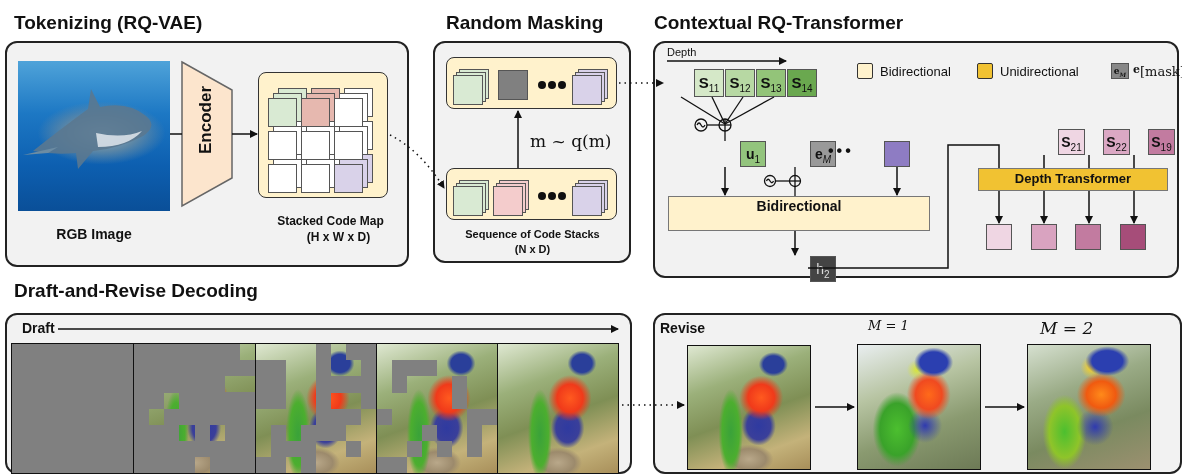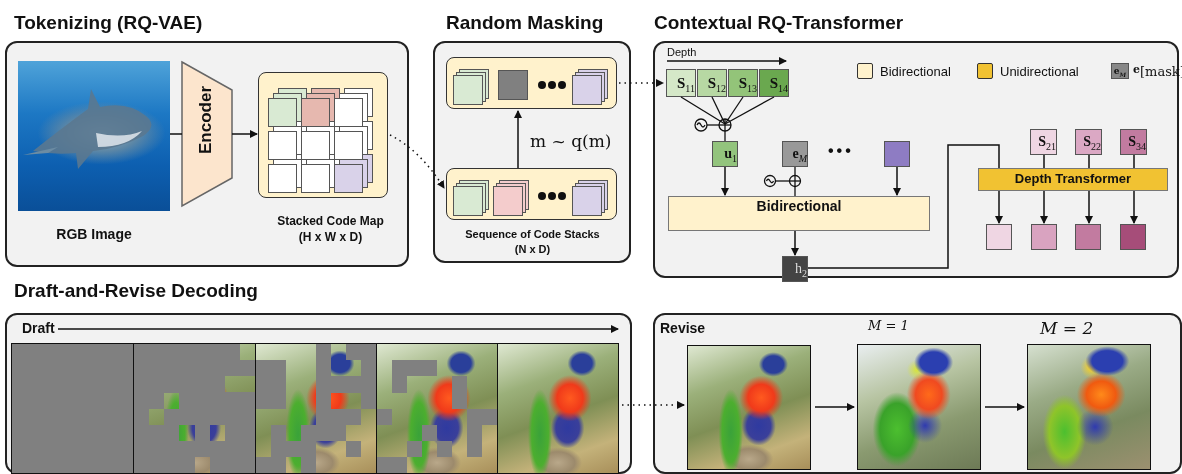--- a/index.html
+++ b/index.html
@@ -5,21 +5,21 @@
   html, body { margin: 0; padding: 0; background: #ffffff; }
   body { width: 1182px; height: 474px; position: relative; overflow: hidden;
          font-family: "Liberation Sans", sans-serif; color: #111; }
   .abs { position: absolute; }
   .section-title { position: absolute; font-weight: bold; font-size: 19px; color: #111; white-space: nowrap; }
   .panel { position: absolute; background: #f2f2f2; border: 2px solid #222; border-radius: 12px; box-sizing: border-box; }
   .lbl { position: absolute; font-weight: bold; font-size: 13px; text-align: center; white-space: nowrap; }
   .tile { position: absolute; border: 1.5px solid #555; box-sizing: border-box; }
   .math { font-family: "DejaVu Serif", serif; }
   .sbox { position: absolute; width: 30px; height: 28px; border: 1.5px solid #555; box-sizing: border-box;
-          font-family: Liberation Serif, serif; font-weight: bold; font-size: 15px; text-align: right; line-height: 26px; }
+          font-family: Liberation Sans, sans-serif; font-weight: bold; font-size: 15px; text-align: center; line-height: 26px; margin-left: 28px; }
   .sbox sub { font-weight: normal; font-size: 10px; }
   svg.overlay { position: absolute; left: 0; top: 0; pointer-events: none; }
   .img { position: absolute; box-sizing: border-box; border: 1.5px solid #111; overflow: hidden; }
 </style>
 </head>
 <body>
 
 <div class="section-title" style="left:14px; top:12px;">Tokenizing (RQ-VAE)</div>
 <div class="section-title" style="left:446px; top:12px;">Random Masking</div>
 <div class="section-title" style="left:654px; top:12px;">Contextual RQ-Transformer</div>
@@ -68,21 +68,21 @@
     <div class="tile" style="left: 301px; top: 98px; width: 29px; height: 29px; background: rgb(230, 184, 175);"></div>
     <div class="tile" style="left: 334px; top: 98px; width: 29px; height: 29px; background: rgb(255, 255, 255);"></div>
     <div class="tile" style="left: 268px; top: 131px; width: 29px; height: 29px; background: rgb(255, 255, 255);"></div>
     <div class="tile" style="left: 301px; top: 131px; width: 29px; height: 29px; background: rgb(255, 255, 255);"></div>
     <div class="tile" style="left: 334px; top: 131px; width: 29px; height: 29px; background: rgb(255, 255, 255);"></div>
     <div class="tile" style="left: 268px; top: 164px; width: 29px; height: 29px; background: rgb(255, 255, 255);"></div>
     <div class="tile" style="left: 301px; top: 164px; width: 29px; height: 29px; background: rgb(255, 255, 255);"></div>
     <div class="tile" style="left: 334px; top: 164px; width: 29px; height: 29px; background: rgb(217, 210, 233);"></div>
   </div>
 <div class="lbl" style="left:258px; top:214px; width:145px; font-size:12px;">Stacked Code Map</div>
-<div class="lbl" style="left:258px; top:230px; width:145px; font-size:12px;">(H x W x D)</div>
+<div class="lbl" style="left:266px; top:230px; width:145px; font-size:12px;">(H x W x D)</div>
 
 <div class="panel" style="left:433px; top:41px; width:198px; height:222px;"></div>
 
 <div class="abs" style="left:446px; top:57px; width:171px; height:52px; background:#fff2cc; border:1.5px solid #333; border-radius:8px; box-sizing:border-box;"></div>
 <div class="abs" style="left:446px; top:168px; width:171px; height:52px; background:#fff2cc; border:1.5px solid #333; border-radius:8px; box-sizing:border-box;"></div>
 <div id="mask-tiles">
     <div class="tile" style="left: 459px; top: 69px; width: 30px; height: 30px; background: rgb(217, 234, 211);"></div>
     <div class="tile" style="left: 456px; top: 72px; width: 30px; height: 30px; background: rgb(217, 234, 211);"></div>
     <div class="tile" style="left: 453px; top: 75px; width: 30px; height: 30px; background: rgb(217, 234, 211);"></div>
     <div class="tile" style="left: 498px; top: 70px; width: 30px; height: 30px; background: rgb(128, 128, 128);"></div>
@@ -134,21 +134,21 @@
 
 <div class="abs" style="left:857px; top:63px; width:16px; height:16px; background:#fff2cc; border:1.5px solid #333; box-sizing:border-box; border-radius:2px;"></div>
 <div class="abs" style="left:880px; top:64px; font-size:13px;">Bidirectional</div>
 <div class="abs" style="left:977px; top:63px; width:16px; height:16px; background:#f1c232; border:1.5px solid #333; box-sizing:border-box; border-radius:2px;"></div>
 <div class="abs" style="left:1000px; top:64px; font-size:13px;">Unidirectional</div>
 <div class="abs math" style="left:1111px; top:63px; width:18px; height:16px; background:#888; border:1px solid #555; box-sizing:border-box; font-size:9px; font-weight:bold; text-align:center; line-height:14px;"><span>e</span><sub style="font-size:6px; font-style:italic;">M</sub></div>
 <div class="abs math" style="left:1133px; top:63px; font-size:11px; font-weight:bold;"><span>e</span><sub style="font-size:13px; font-weight:normal;">[mask]</sub></div>
 
 <div class="sbox" style="left: 1030px; top: 129px; width: 27px; height: 26px; line-height: 24px; font-size: 14px; background: rgb(239, 214, 227);"><span>S</span><sub>21</sub></div>
 <div class="sbox" style="left: 1075px; top: 129px; width: 27px; height: 26px; line-height: 24px; font-size: 14px; background: rgb(219, 168, 196);"><span>S</span><sub>22</sub></div>
-<div class="sbox" style="left: 1120px; top: 129px; width: 27px; height: 26px; line-height: 24px; font-size: 14px; background: rgb(194, 123, 160);"><span>S</span><sub>34</sub></div>
+<div class="sbox" style="left: 1120px; top: 129px; width: 27px; height: 26px; line-height: 24px; font-size: 14px; background: rgb(194, 123, 160);"><span>S</span><sub>19</sub></div>
 
 <div class="abs" style="left:978px; top:168px; width:190px; height:23px; background:#f1c232; border:1.5px solid #777; box-sizing:border-box;
      font-weight:bold; font-size:13px; text-align:center; line-height:20px;">Depth Transformer</div>
 
 <div class="abs" style="left: 986px; top: 224px; width: 26px; height: 26px; border: 1.5px solid rgb(85, 85, 85); box-sizing: border-box; background: rgb(239, 214, 227);" id="out0"></div>
 <div class="abs" style="left: 1031px; top: 224px; width: 26px; height: 26px; border: 1.5px solid rgb(85, 85, 85); box-sizing: border-box; background: rgb(217, 163, 192);" id="out1"></div>
 <div class="abs" style="left: 1075px; top: 224px; width: 26px; height: 26px; border: 1.5px solid rgb(85, 85, 85); box-sizing: border-box; background: rgb(194, 123, 160);" id="out2"></div>
 <div class="abs" style="left: 1120px; top: 224px; width: 26px; height: 26px; border: 1.5px solid rgb(85, 85, 85); box-sizing: border-box; background: rgb(166, 77, 121);" id="out3"></div>
 
 <div class="panel" style="left:5px; top:313px; width:627px; height:161px;"></div>

